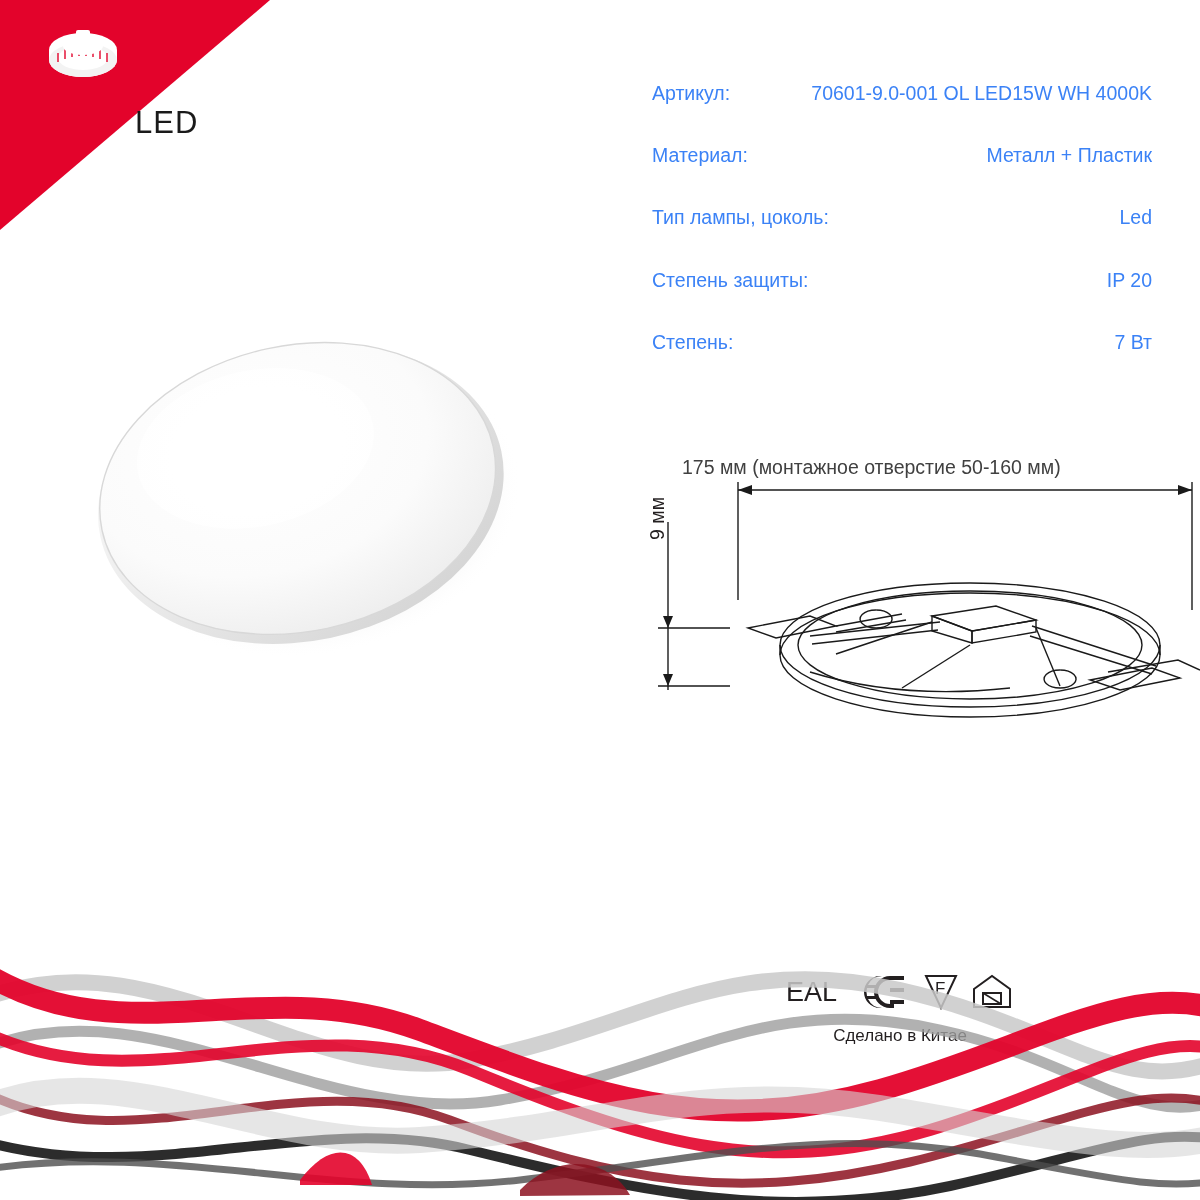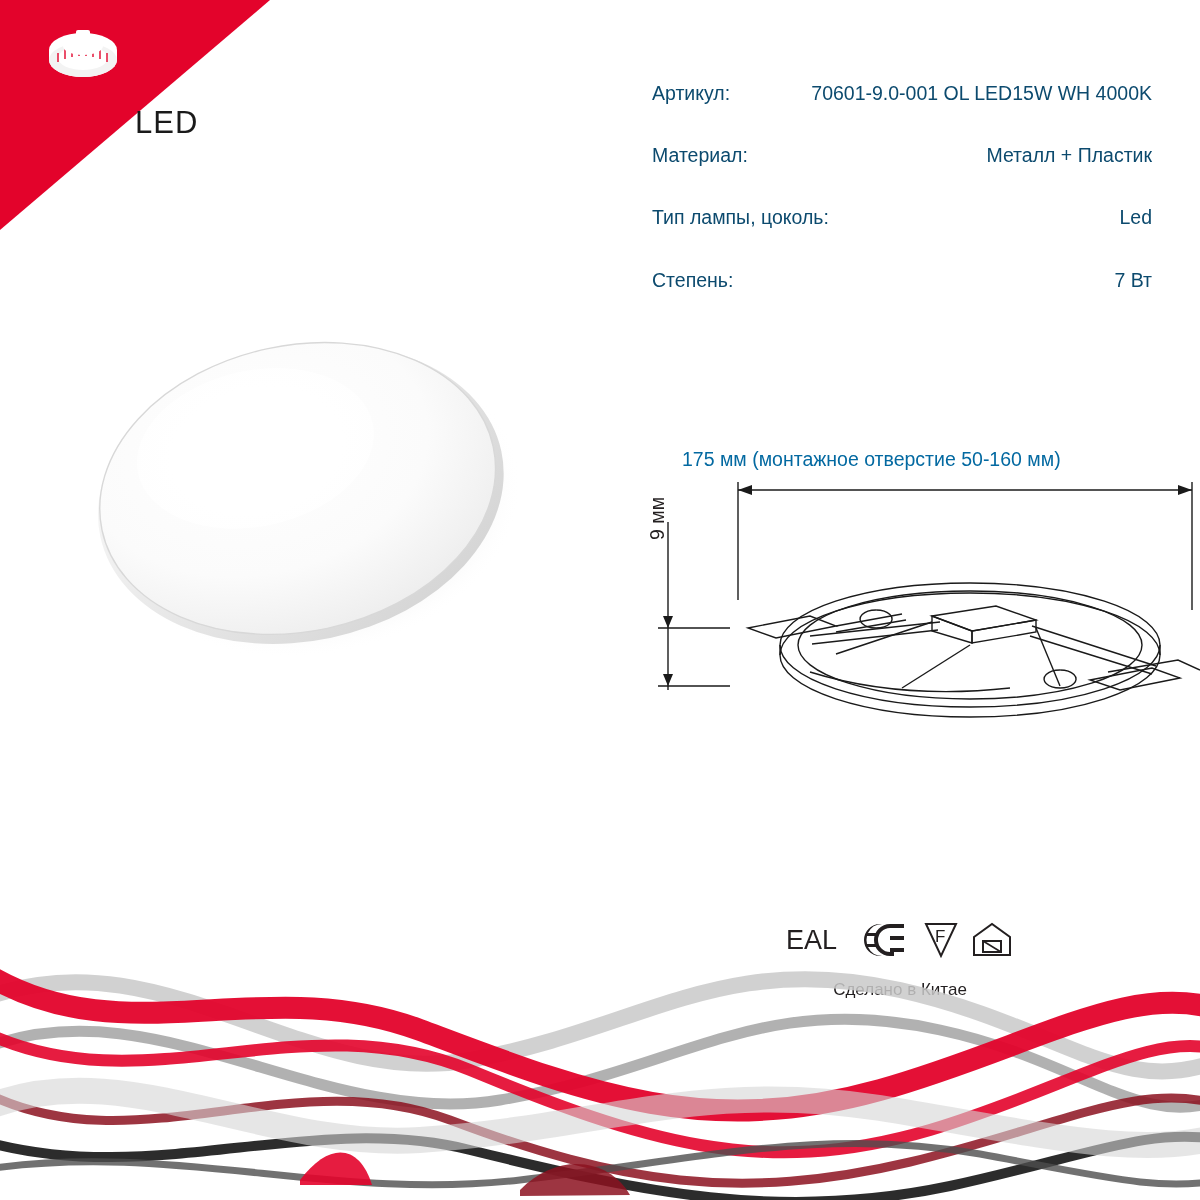--- a/index.html
+++ b/index.html
@@ -57,21 +57,21 @@
     position: absolute;
     left: 652px;
     top: 47px;
     width: 500px;
   }
   .spec-row {
     display: flex;
     justify-content: space-between;
     align-items: baseline;
     font-size: 19.5px;
-    color: #0c4a6e;
+    color: #3b82f6;
     padding: 4.5px 0;
     line-height: 1.25;
   }
   .spec-row .k { white-space: nowrap; }
   .spec-row .v { white-space: nowrap; text-align: right; margin-top: 29px; }
   .spec-row.article .k { white-space: nowrap; }
 
   
   .product-photo {
     position: absolute;
@@ -85,53 +85,53 @@
   .dims {
     position: absolute;
     left: 640px;
     top: 440px;
     width: 560px;
     height: 300px;
   }
   .dim-width-label {
     position: absolute;
     left: 42px;
-    top: 8px;
+    top: 16px;
     font-size: 19.5px;
-    color: #0369a1;
+    color: #404040;
     white-space: nowrap;
   }
   .dim-height-label {
     position: absolute;
     left: 6px;
     top: 100px;
     font-size: 19.5px;
     color: #231f20;
     transform: rotate(-90deg);
     transform-origin: left top;
     white-space: nowrap;
   }
 
   
   .certs {
     position: absolute;
     left: 780px;
-    top: 916px;
+    top: 968px;
     width: 240px;
     text-align: center;
   }
   .cert-row {
     display: flex;
     align-items: center;
     justify-content: center;
     gap: 12px;
     height: 48px;
   }
   .made-in {
-    margin-top: 16px;
+    margin-top: 10px;
     font-size: 17px;
     color: #231f20;
     text-align: center;
   }
 
   
   .ribbons {
     position: absolute;
     left: 0;
     bottom: 0;
@@ -173,20 +173,24 @@
   </div>
   <div class="spec-row">
     <span class="k">Материал:</span>
     <span class="v">Металл + Пластик</span>
   </div>
   <div class="spec-row">
     <span class="k">Тип лампы, цоколь:</span>
     <span class="v">Led</span>
   </div>
   <div class="spec-row">
+    <span class="k">Степень защиты:</span>
+    <span class="v">IP 20</span>
+  </div>
+  <div class="spec-row">
     <span class="k">Степень:</span>
     <span class="v">7 Вт</span>
   </div>
 </div>
 
 <svg class="product-photo" viewBox="0 0 480 400">
   <defs>
     <radialGradient id="panelFace" cx="42%" cy="34%" r="72%">
       <stop offset="0%" stop-color="#ffffff"></stop>
       <stop offset="60%" stop-color="#fbfbfb"></stop>

